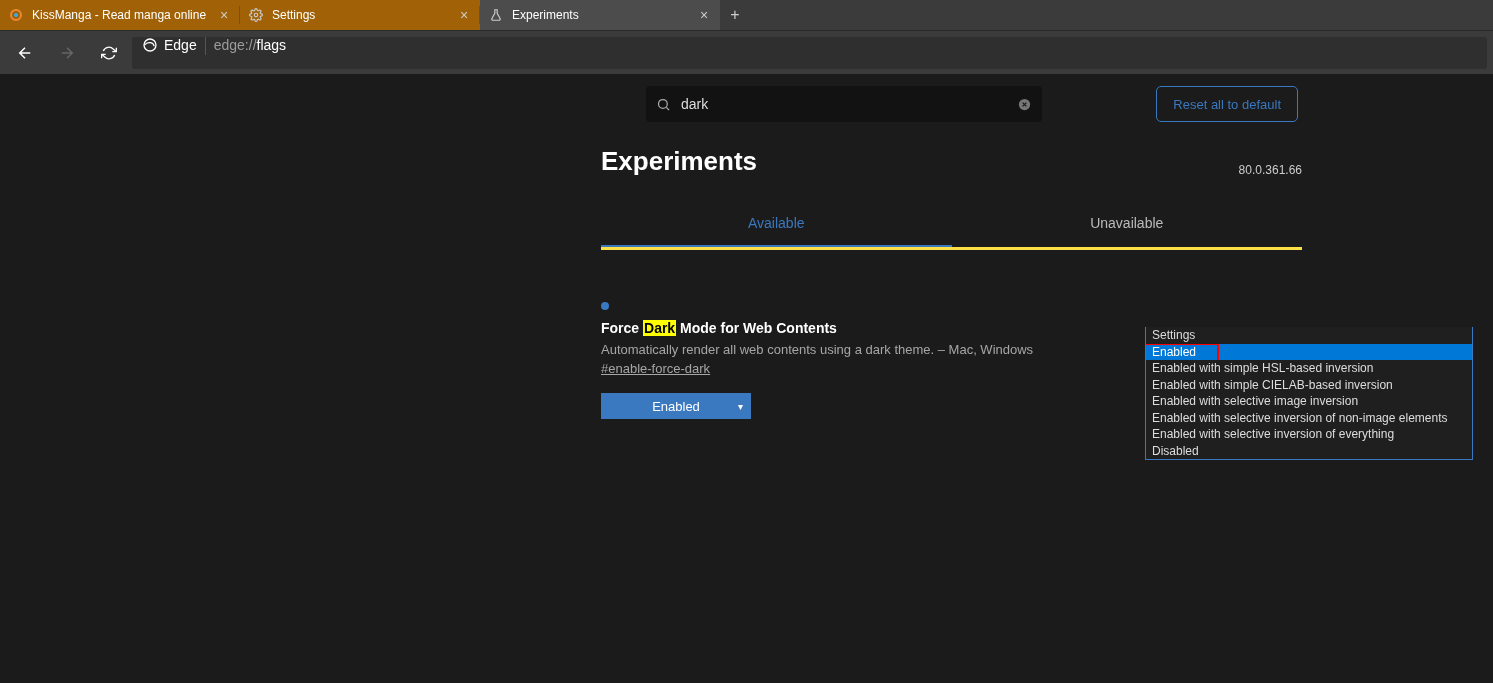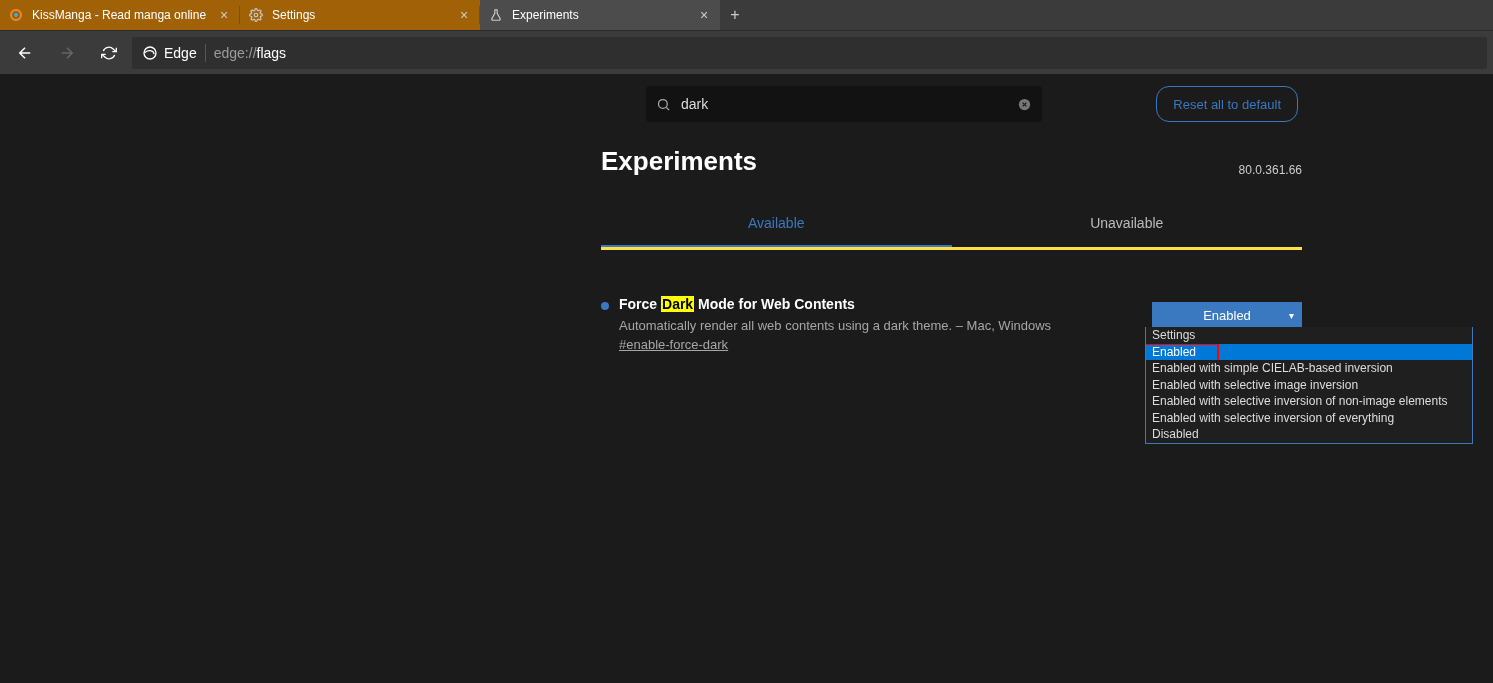--- a/index.html
+++ b/index.html
@@ -13,47 +13,47 @@
 .tab.inactive::after { content: ""; position: absolute; right: 0; top: 6px; bottom: 6px; width: 1px; background: #555; }
 .tab .favicon { width: 16px; height: 16px; display: flex; align-items: center; justify-content: center; flex-shrink: 0; }
 .tab .label { flex: 1; white-space: nowrap; overflow: hidden; text-overflow: ellipsis; font-size: 12px; }
 .tab .close { width: 16px; height: 16px; display: flex; align-items: center; justify-content: center; color: #ccc; font-size: 14px; }
 .newtab { width: 30px; height: 30px; display: flex; align-items: center; justify-content: center; color: #ccc; font-size: 16px; }
 
 
 .addr-row { display: flex; align-items: center; height: 44px; background: #3b3b3b; padding: 0 6px; gap: 4px; border-top: 1px solid #2b2b2b; }
 .nav-btn { width: 38px; height: 36px; display: flex; align-items: center; justify-content: center; color: #ccc; }
 .nav-btn.disabled { color: #666; }
-.addr-box { display: flex; align-items: center; flex: 1; height: 32px; background: #2f2f2f; border-radius: 3px; padding: 0 10px; gap: 8px; font-size: 14px; }
+.addr-box { display: flex; align-items: flex-start; flex: 1; height: 32px; background: #2f2f2f; border-radius: 3px; padding: 0 10px; gap: 8px; font-size: 14px; }
 .addr-box .edge-chip { display: flex; align-items: center; gap: 6px; color: #fff; }
 .addr-box .sep { width: 1px; height: 18px; background: #555; }
 .addr-box .url { color: #fff; }
 .addr-box .url .dim { color: #9c9c9c; }
 
 
 .page { background: #1b1b1b; height: calc(683px - 30px - 44px); position: relative; }
 
 
 .top-row { position: absolute; top: 12px; left: 0; right: 0; display: flex; justify-content: center; }
 .search-box { display: flex; align-items: center; width: 396px; height: 36px; background: #121212; border-radius: 4px; padding: 0 10px; gap: 10px; margin-left: 195px; }
 .search-box input { flex: 1; background: transparent; border: none; outline: none; color: #ddd; font-size: 14px; }
 .search-box .search-icon, .search-box .clear-icon { color: #aaa; display: flex; align-items: center; justify-content: center; }
-.reset-btn { position: absolute; right: 195px; top: 0; height: 36px; padding: 0 16px; display: flex; align-items: center; justify-content: center; border: 1px solid #3a78c0; color: #3a78c0; border-radius: 13px; font-size: 13px; background: transparent; text-align: center; }
+.reset-btn { position: absolute; right: 195px; top: 0; height: 36px; padding: 0 16px; display: flex; align-items: center; justify-content: center; border: 1px solid #3a78c0; color: #3a78c0; border-radius: 5px; font-size: 13px; background: transparent; text-align: center; }
 
 
 .col { position: absolute; left: 601px; right: 191px; top: 72px; }
 .hdr { display: flex; align-items: flex-end; justify-content: space-between; margin-bottom: 24px; }
 .hdr h1 { font-size: 26px; font-weight: 600; color: #fff; }
 .hdr .version { color: #ccc; font-size: 12px; }
 .tabs { display: flex; border-bottom: 3px solid #fde047; justify-content: flex-end; }
 .exp-tab { flex: 1; text-align: center; padding: 14px 0; font-size: 14px; color: #bbb; }
 .exp-tab.active { color: #3a78c0; border-bottom: 2px solid #3a78c0; }
 
 
-.flag-row { display: flex; margin-top: 46px; gap: 10px; }
+.flag-row { display: flex; margin-top: 46px; gap: 10px; flex-direction: column; }
 .flag-dot { width: 8px; height: 8px; background: #3a78c0; border-radius: 50%; margin-top: 6px; flex-shrink: 0; }
 .flag-body { flex: 1; }
 .flag-title { font-size: 14px; font-weight: 600; color: #fff; }
 .flag-title .hl { background: yellow; color: #000; padding: 0 1px; }
 .flag-desc { color: #a6a6a6; font-size: 13px; margin-top: 6px; }
 .flag-tag { color: #a6a6a6; font-size: 13px; text-decoration: underline; margin-top: 4px; display: inline-block; }
 
 .select-wrapper { width: 150px; height: 26px; position: relative; margin-top: 6px; }
 .select-display { width: 100%; height: 100%; background: #3a78c0; color: #fff; font-size: 13px; display: flex; align-items: center; justify-content: center; position: relative; }
 .select-display .chev { position: absolute; right: 8px; font-size: 10px; }
@@ -175,20 +175,21 @@
           <span>Enabled</span>
           <span class="chev">▾</span>
         </div>
       </div>
     </div>
   </div>
 
   <div class="dropdown">
     <div class="opt">Settings</div>
     <div class="opt highlight">Enabled</div>
+    <div class="opt">Enabled with simple HSL-based inversion</div>
     <div class="opt">Enabled with simple CIELAB-based inversion</div>
     <div class="opt">Enabled with selective image inversion</div>
     <div class="opt">Enabled with selective inversion of non-image elements</div>
     <div class="opt">Enabled with selective inversion of everything</div>
     <div class="opt">Disabled</div>
   </div>
 
 </div>
 
 </body></html>

